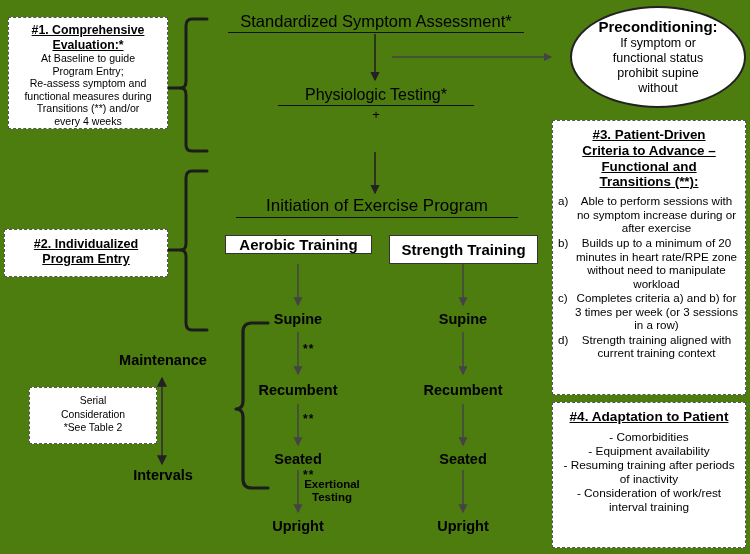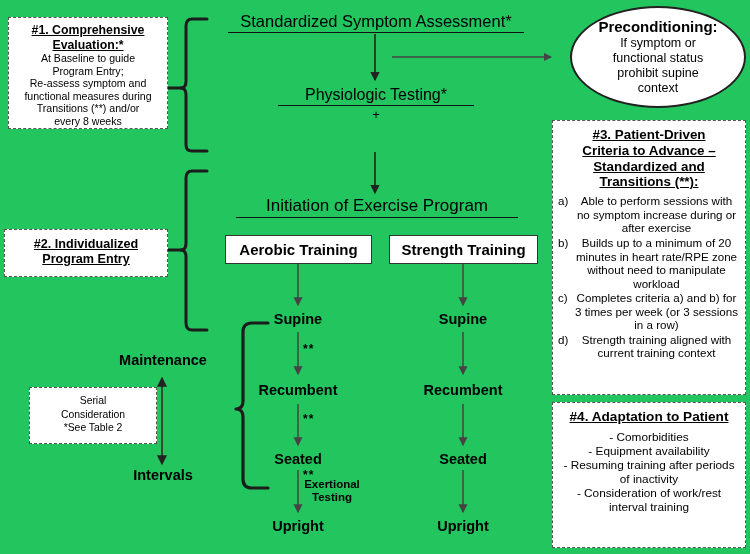--- a/index.html
+++ b/index.html
@@ -8,21 +8,21 @@
     background: #ffffff;
   }
   body {
     font-family: "Liberation Sans", sans-serif;
     color: #000000;
   }
   #canvas {
     position: relative;
     width: 750px;
     height: 554px;
-    background: #22c55e;
+    background: #4d7c0f;
     overflow: hidden;
   }
   .abs { position: absolute; box-sizing: border-box; }
 
   
   .dashbox {
     border: 1.5px dashed #555;
     background: #fff;
     text-align: center;
     line-height: 1.18;
@@ -153,21 +153,21 @@
   </svg>
 
   <div class="abs dashbox" style="left:8px; top:17px; width:160px; height:112px; padding:5px 4px 4px 4px; font-size:10.6px;">
     <span class="hd" style="font-size:12.3px;">#1. Comprehensive</span>
     <span class="hd" style="font-size:12.3px;">Evaluation:*</span>
     <span class="bd">At Baseline to guide</span>
     <span class="bd">Program Entry;</span>
     <span class="bd">Re-assess symptom and</span>
     <span class="bd">functional measures during</span>
     <span class="bd">Transitions (**) and/or</span>
-    <span class="bd">every 8 weeks</span>
+    <span class="bd">every 4 weeks</span>
   </div>
 
   <div class="abs dashbox" style="left:4px; top:229px; width:164px; height:48px; padding:7px 4px; font-size:12.6px;">
     <span class="hd">#2. Individualized</span>
     <span class="hd">Program Entry</span>
   </div>
 
   <div class="abs dashbox" style="left:29px; top:387px; width:128px; height:57px; padding:6px 4px; font-size:10.4px; line-height:1.3;">
     <span class="bd">Serial</span>
     <span class="bd">Consideration</span>
@@ -182,24 +182,24 @@
   <div class="abs ulhead" style="left:278px; top:86px; width:196px; font-size:16px;">Physiologic Testing*</div>
   <div class="abs plaincenter" style="left:278px; top:107px; width:196px; font-size:13px;">+</div>
 
   <div class="abs ulhead" style="left:236px; top:196px; width:282px; font-size:17px;">Initiation of Exercise Program</div>
 
   <div class="abs ellipse" style="left:570px; top:6px; width:176px; height:102px; padding:4px 12px;">
     <span class="ttl">Preconditioning:</span>
     <span class="sub">If symptom or</span>
     <span class="sub">functional status</span>
     <span class="sub">prohibit supine</span>
-    <span class="sub">context</span>
-  </div>
-
-  <div class="abs solidbox" style="left:225px; top:235px; width:147px; height:29px; font-size:15px;">
+    <span class="sub">without</span>
+  </div>
+
+  <div class="abs solidbox" style="left:225px; top:235px; width:147px; height:19px; font-size:15px;">
     <span>Aerobic Training</span>
   </div>
   <div class="abs solidbox" style="left:389px; top:235px; width:149px; height:29px; font-size:15px;">
     <span>Strength Training</span>
   </div>
 
   <div class="abs stage" style="left:238px; top:311px; width:120px;">Supine</div>
   <div class="abs stage" style="left:238px; top:382px; width:120px;">Recumbent</div>
   <div class="abs stage" style="left:238px; top:451px; width:120px;">Seated</div>
   <div class="abs stage" style="left:238px; top:518px; width:120px;">Upright</div>
@@ -214,21 +214,21 @@
   </div>
 
   <div class="abs stage" style="left:403px; top:311px; width:120px;">Supine</div>
   <div class="abs stage" style="left:403px; top:382px; width:120px;">Recumbent</div>
   <div class="abs stage" style="left:403px; top:451px; width:120px;">Seated</div>
   <div class="abs stage" style="left:403px; top:518px; width:120px;">Upright</div>
 
   <div class="abs dashbox" style="left:552px; top:120px; width:194px; height:275px; padding:6px 5px 4px 5px; font-size:11.6px; text-align:center;">
     <span class="hd" style="font-size:13.4px;">#3. Patient-Driven</span>
     <span class="hd" style="font-size:13.4px;">Criteria to Advance –</span>
-    <span class="hd" style="font-size:13.4px;">Standardized and</span>
+    <span class="hd" style="font-size:13.4px;">Functional and</span>
     <span class="hd" style="font-size:13.4px;">Transitions (**):</span>
 
     <div class="critrow" style="margin-top:4px;">
       <span class="lab">a)</span>
       <span class="txt">Able to perform sessions with no symptom increase during or after exercise</span>
     </div>
     <div class="critrow" style="margin-top:1px;">
       <span class="lab">b)</span>
       <span class="txt">Builds up to a minimum of 20 minutes in heart rate/RPE zone without need to manipulate workload</span>
     </div>

